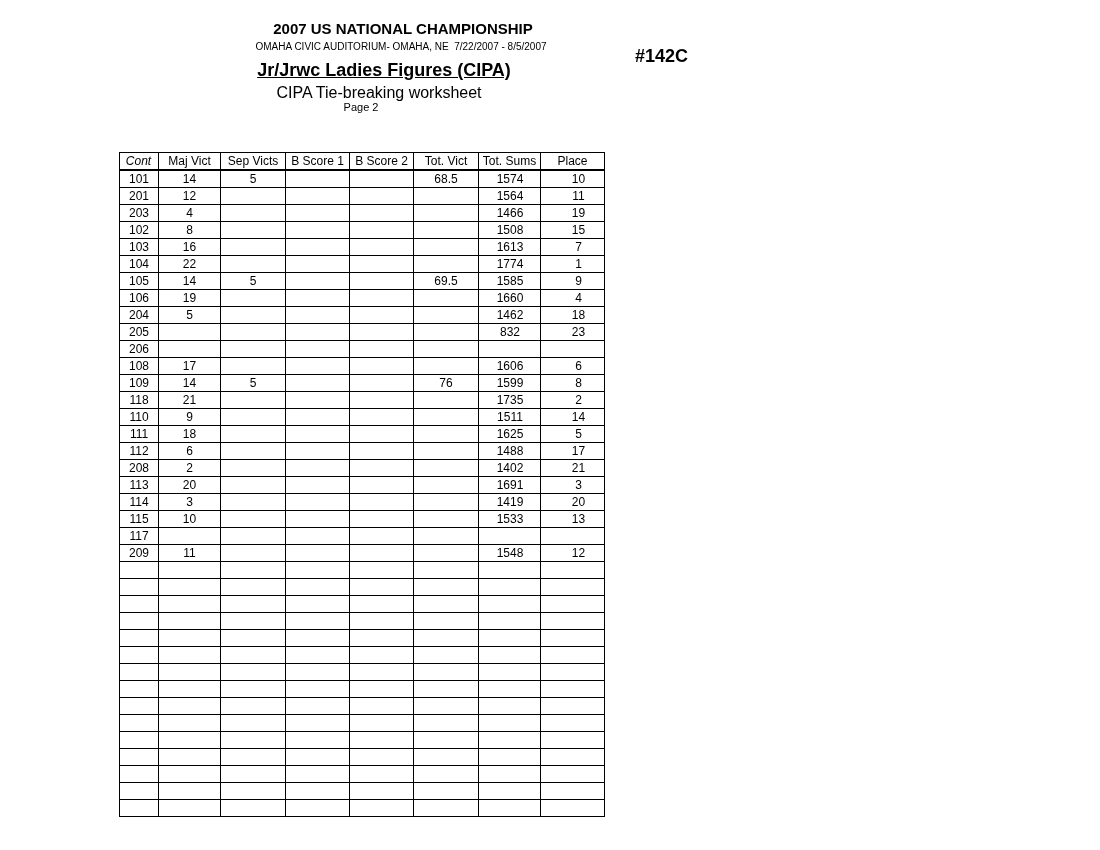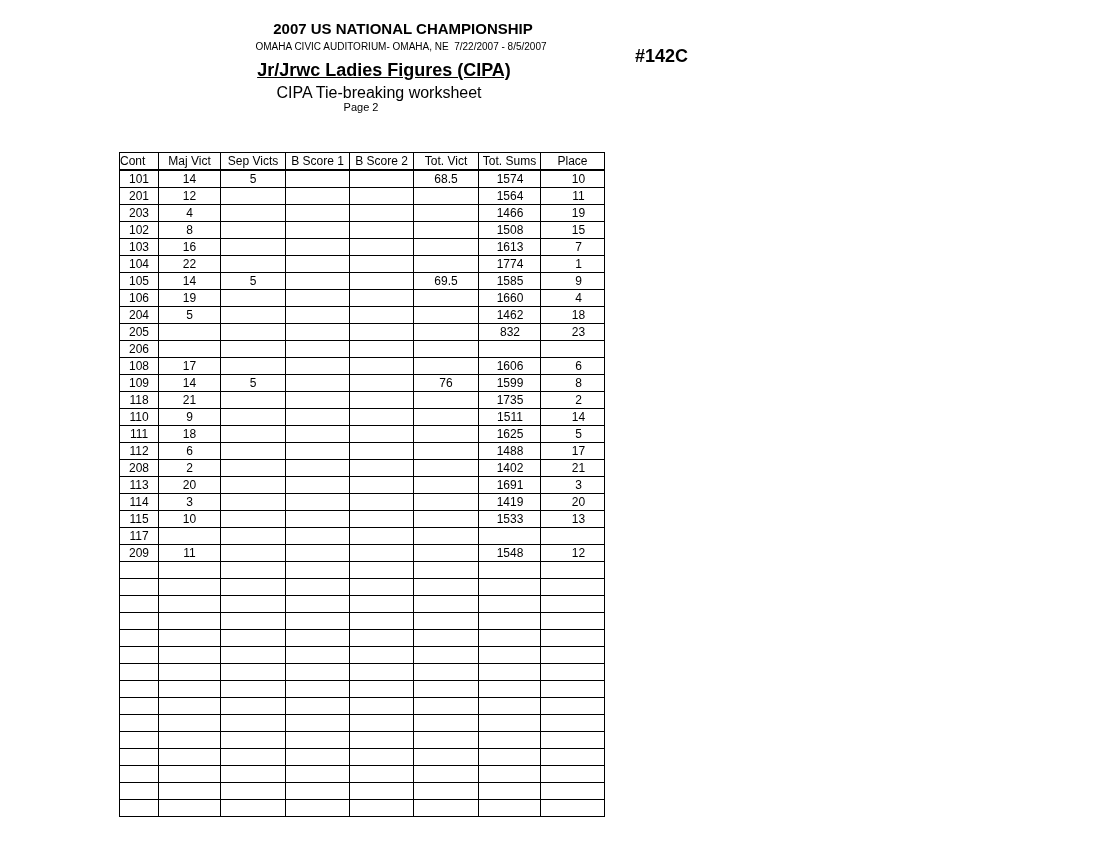--- a/index.html
+++ b/index.html
@@ -45,21 +45,21 @@
     border: 1px solid #000;
     height: 16px;
     padding: 0;
     text-align: center;
     font-weight: normal;
     white-space: nowrap;
     overflow: hidden;
     line-height: 16px;
   }
   table.ws thead th { border-bottom: 2px solid #000; }
-  table.ws thead th:first-child { text-align: left; padding-right: 1px; }
+  table.ws thead th:first-child { text-align: center; padding-right: 1px; font-style: italic; }
   table.ws td:nth-child(7) { padding-left: 1px; }
   table.ws td:nth-child(8) { padding-left: 12px; }
 </style>
 </head>
 <body>
 
 <div class="page">
 
   <div class="hline title-line">2007 US NATIONAL CHAMPIONSHIP</div>
 

